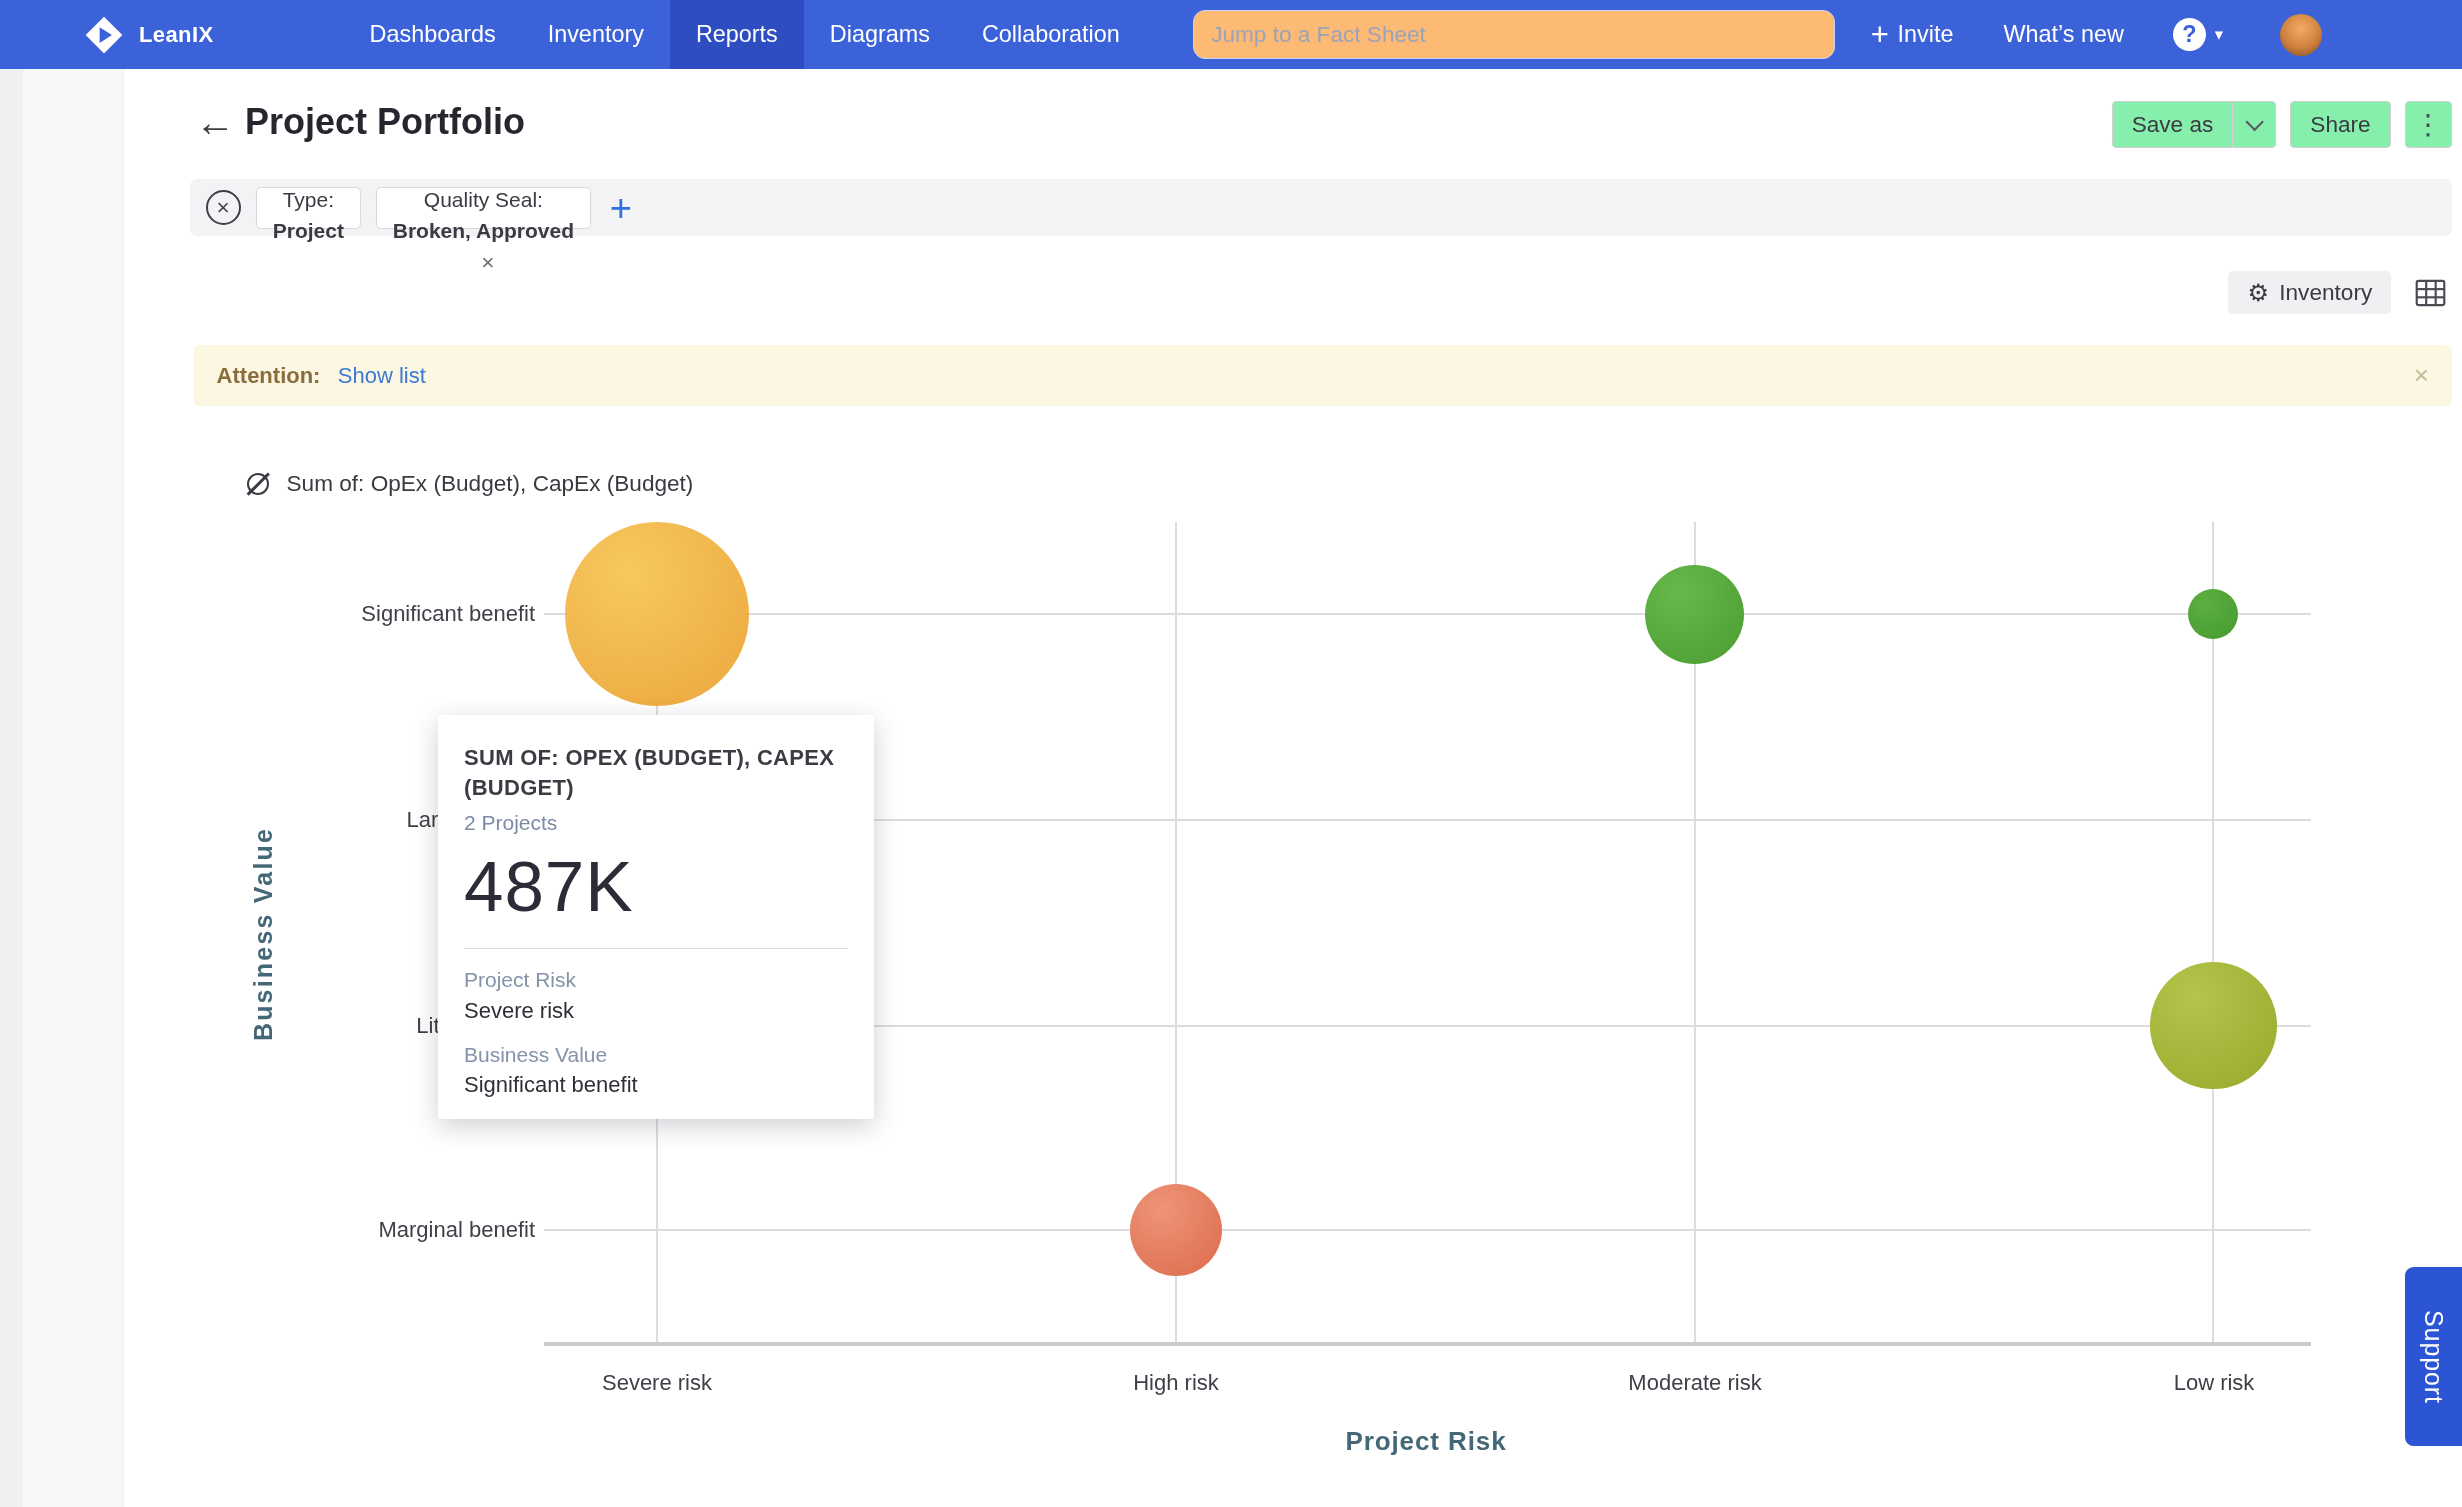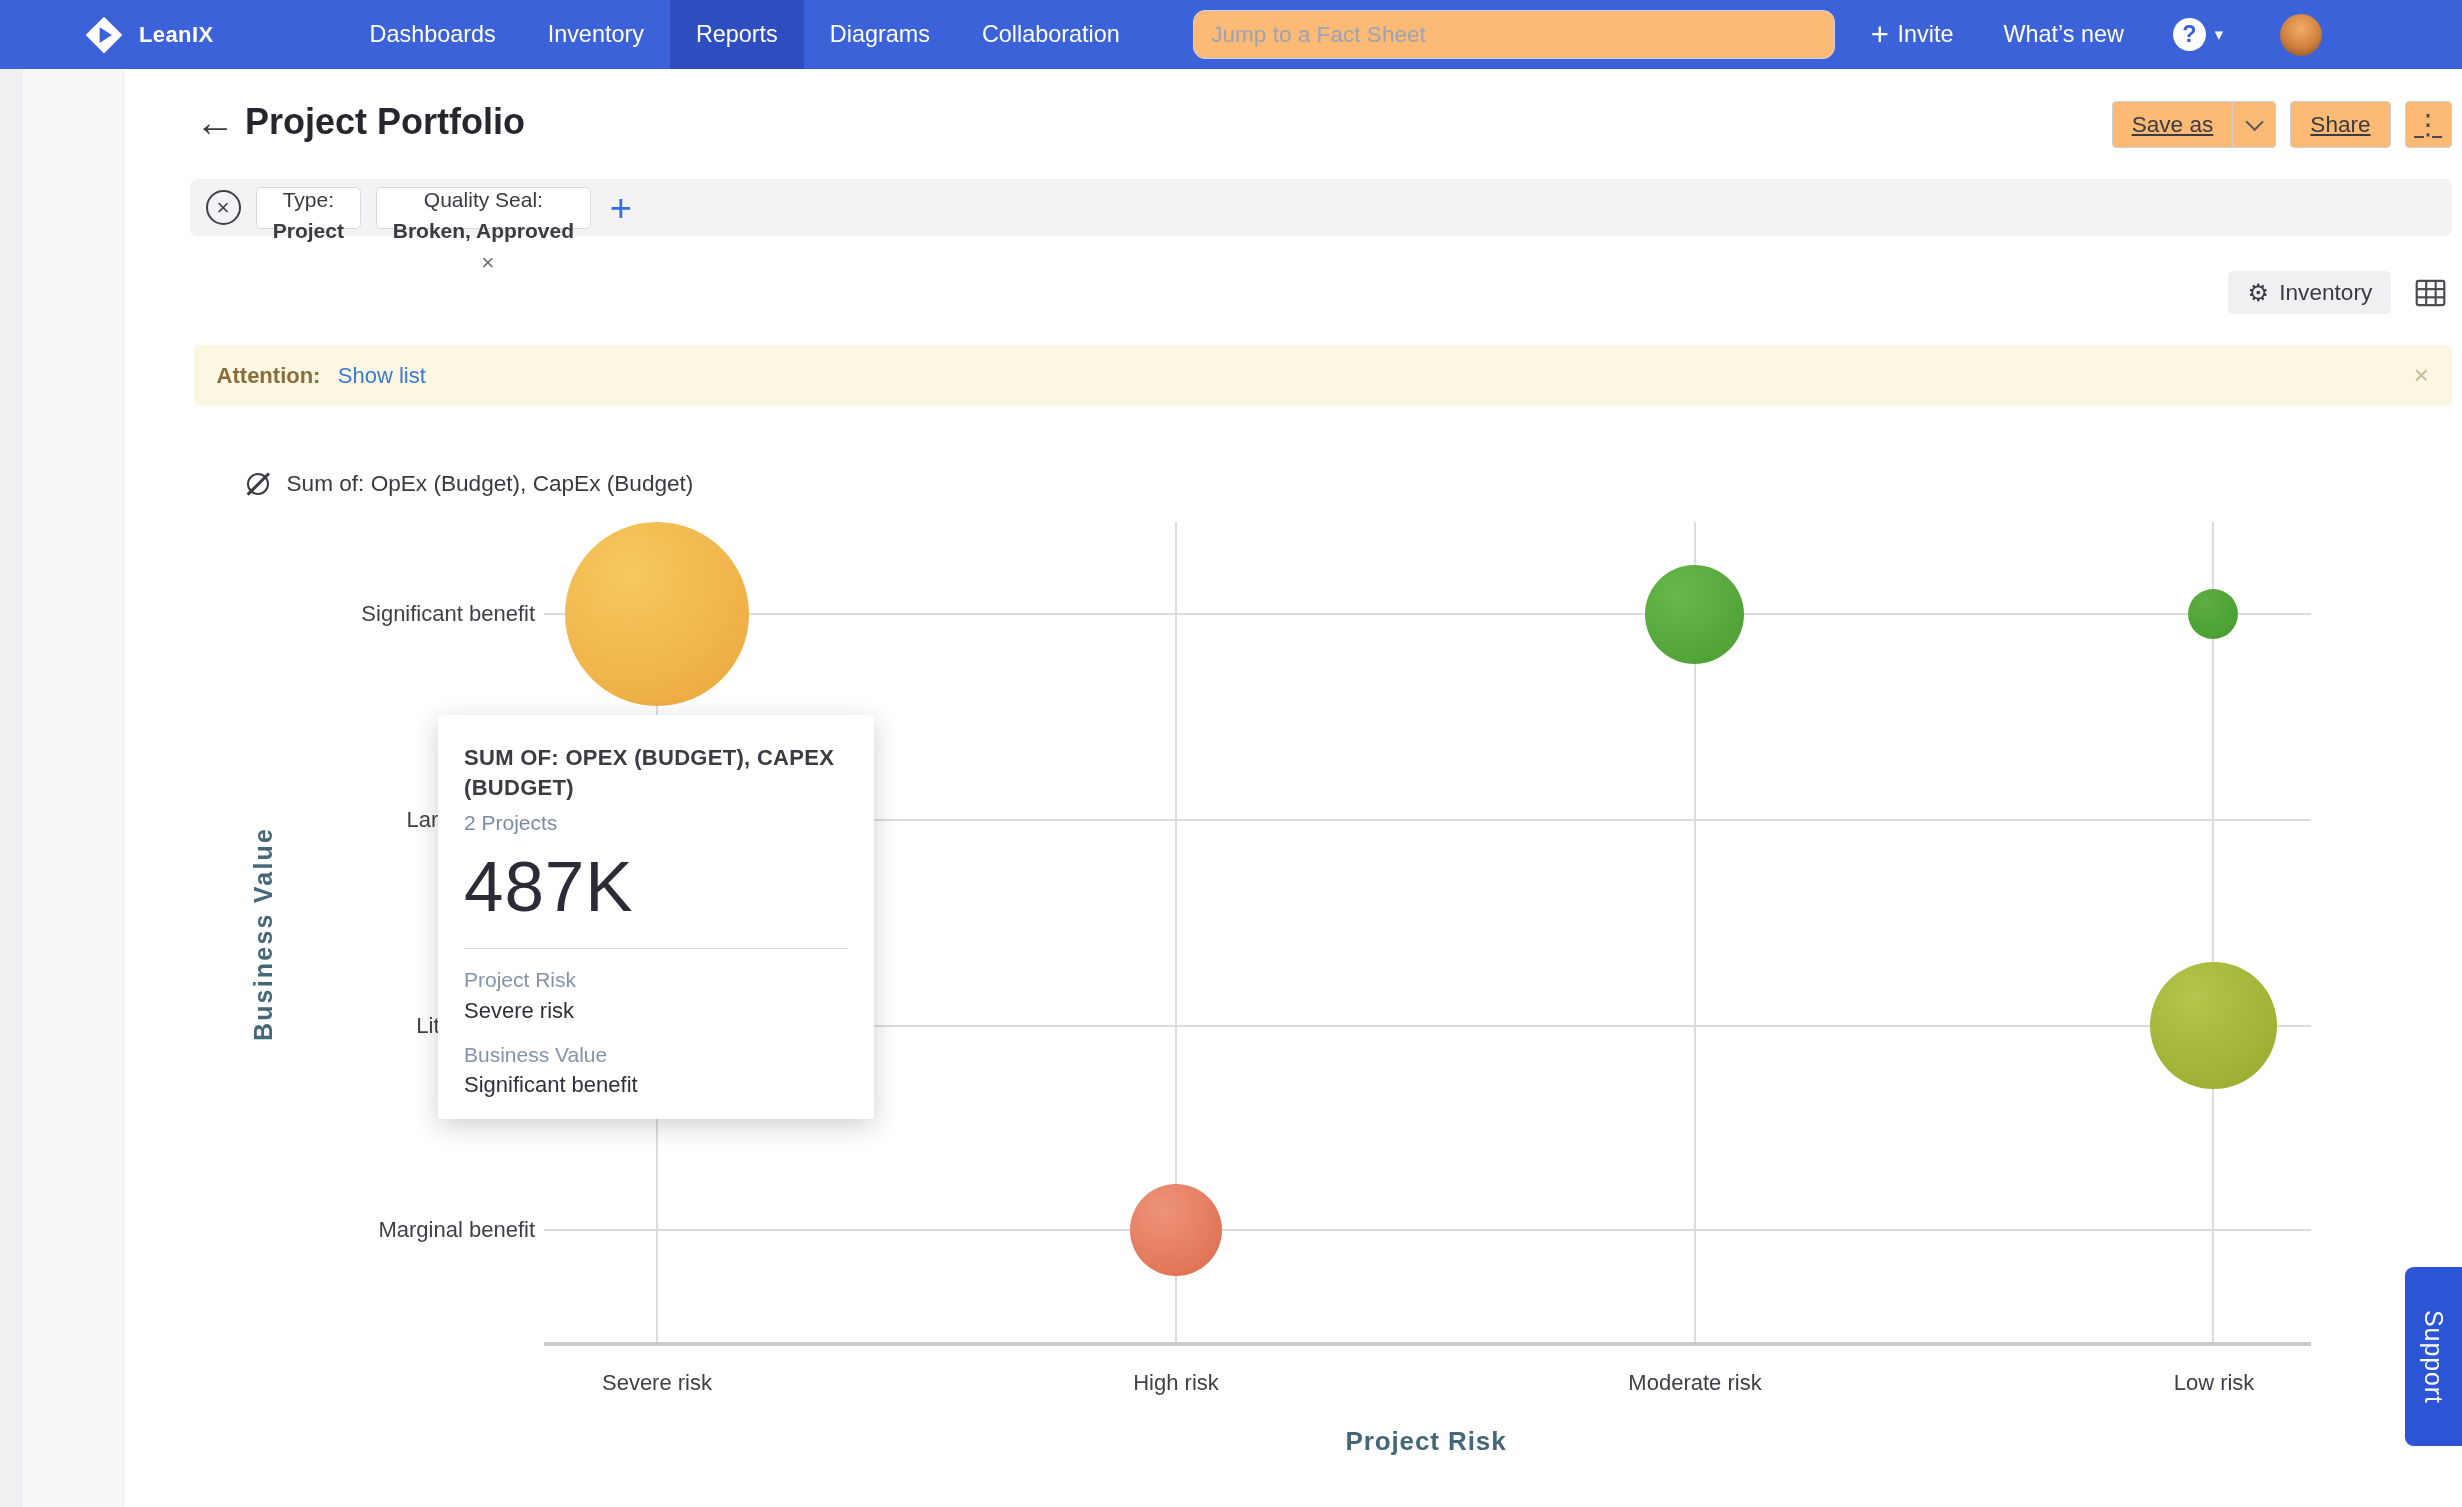--- a/index.html
+++ b/index.html
@@ -31,22 +31,22 @@
 
   
   .left-rail{position:absolute;top:69px;left:0;bottom:0;width:123px;background:#f8f8f9;
           border-right:1.7px solid #ededf0;}
   .left-rail-inner{position:absolute;top:0;left:0;bottom:0;width:22.6px;background:#f0f0f2;}
 
   
   .back-btn{position:absolute;left:195px;top:102px;font-size:40px;color:#3b3b44;cursor:pointer;line-height:1;}
   .page-title{position:absolute;left:245px;top:101px;font-size:36px;font-weight:700;color:#26262e;}
   .header-actions{position:absolute;right:10.4px;top:101px;display:flex;align-items:center;gap:14px;}
-  .btn{height:47px;background:#fdba74;border:1.7px solid #cfcfd4;border-radius:4.3px;font-size:22.6px;
-       color:#3a3a42;display:flex;align-items:center;padding:0 19px;box-sizing:border-box;cursor:pointer;text-decoration:underline;}
+  .btn{height:47px;background:#86efac;border:1.7px solid #cfcfd4;border-radius:4.3px;font-size:22.6px;
+       color:#3a3a42;display:flex;align-items:center;padding:0 19px;box-sizing:border-box;cursor:pointer;}
   .split{display:flex;}
   .split .btn-main{border-radius:4.3px 0 0 4.3px;}
   .split .btn-caret{border-radius:0 4.3px 4.3px 0;border-left:none;width:43px;padding:0;
        justify-content:center;}
   .chev{width:11.3px;height:11.3px;border-right:2.6px solid #5a5a62;border-bottom:2.6px solid #5a5a62;
        transform:rotate(45deg) translate(-1.7px,-1.7px);}
   .btn-more{width:47px;padding:0;justify-content:center;font-size:28px;color:#4a4a52;}
 
   
   .filter-bar{position:absolute;left:190px;top:179px;right:10.4px;height:57px;background:#f3f3f5;

